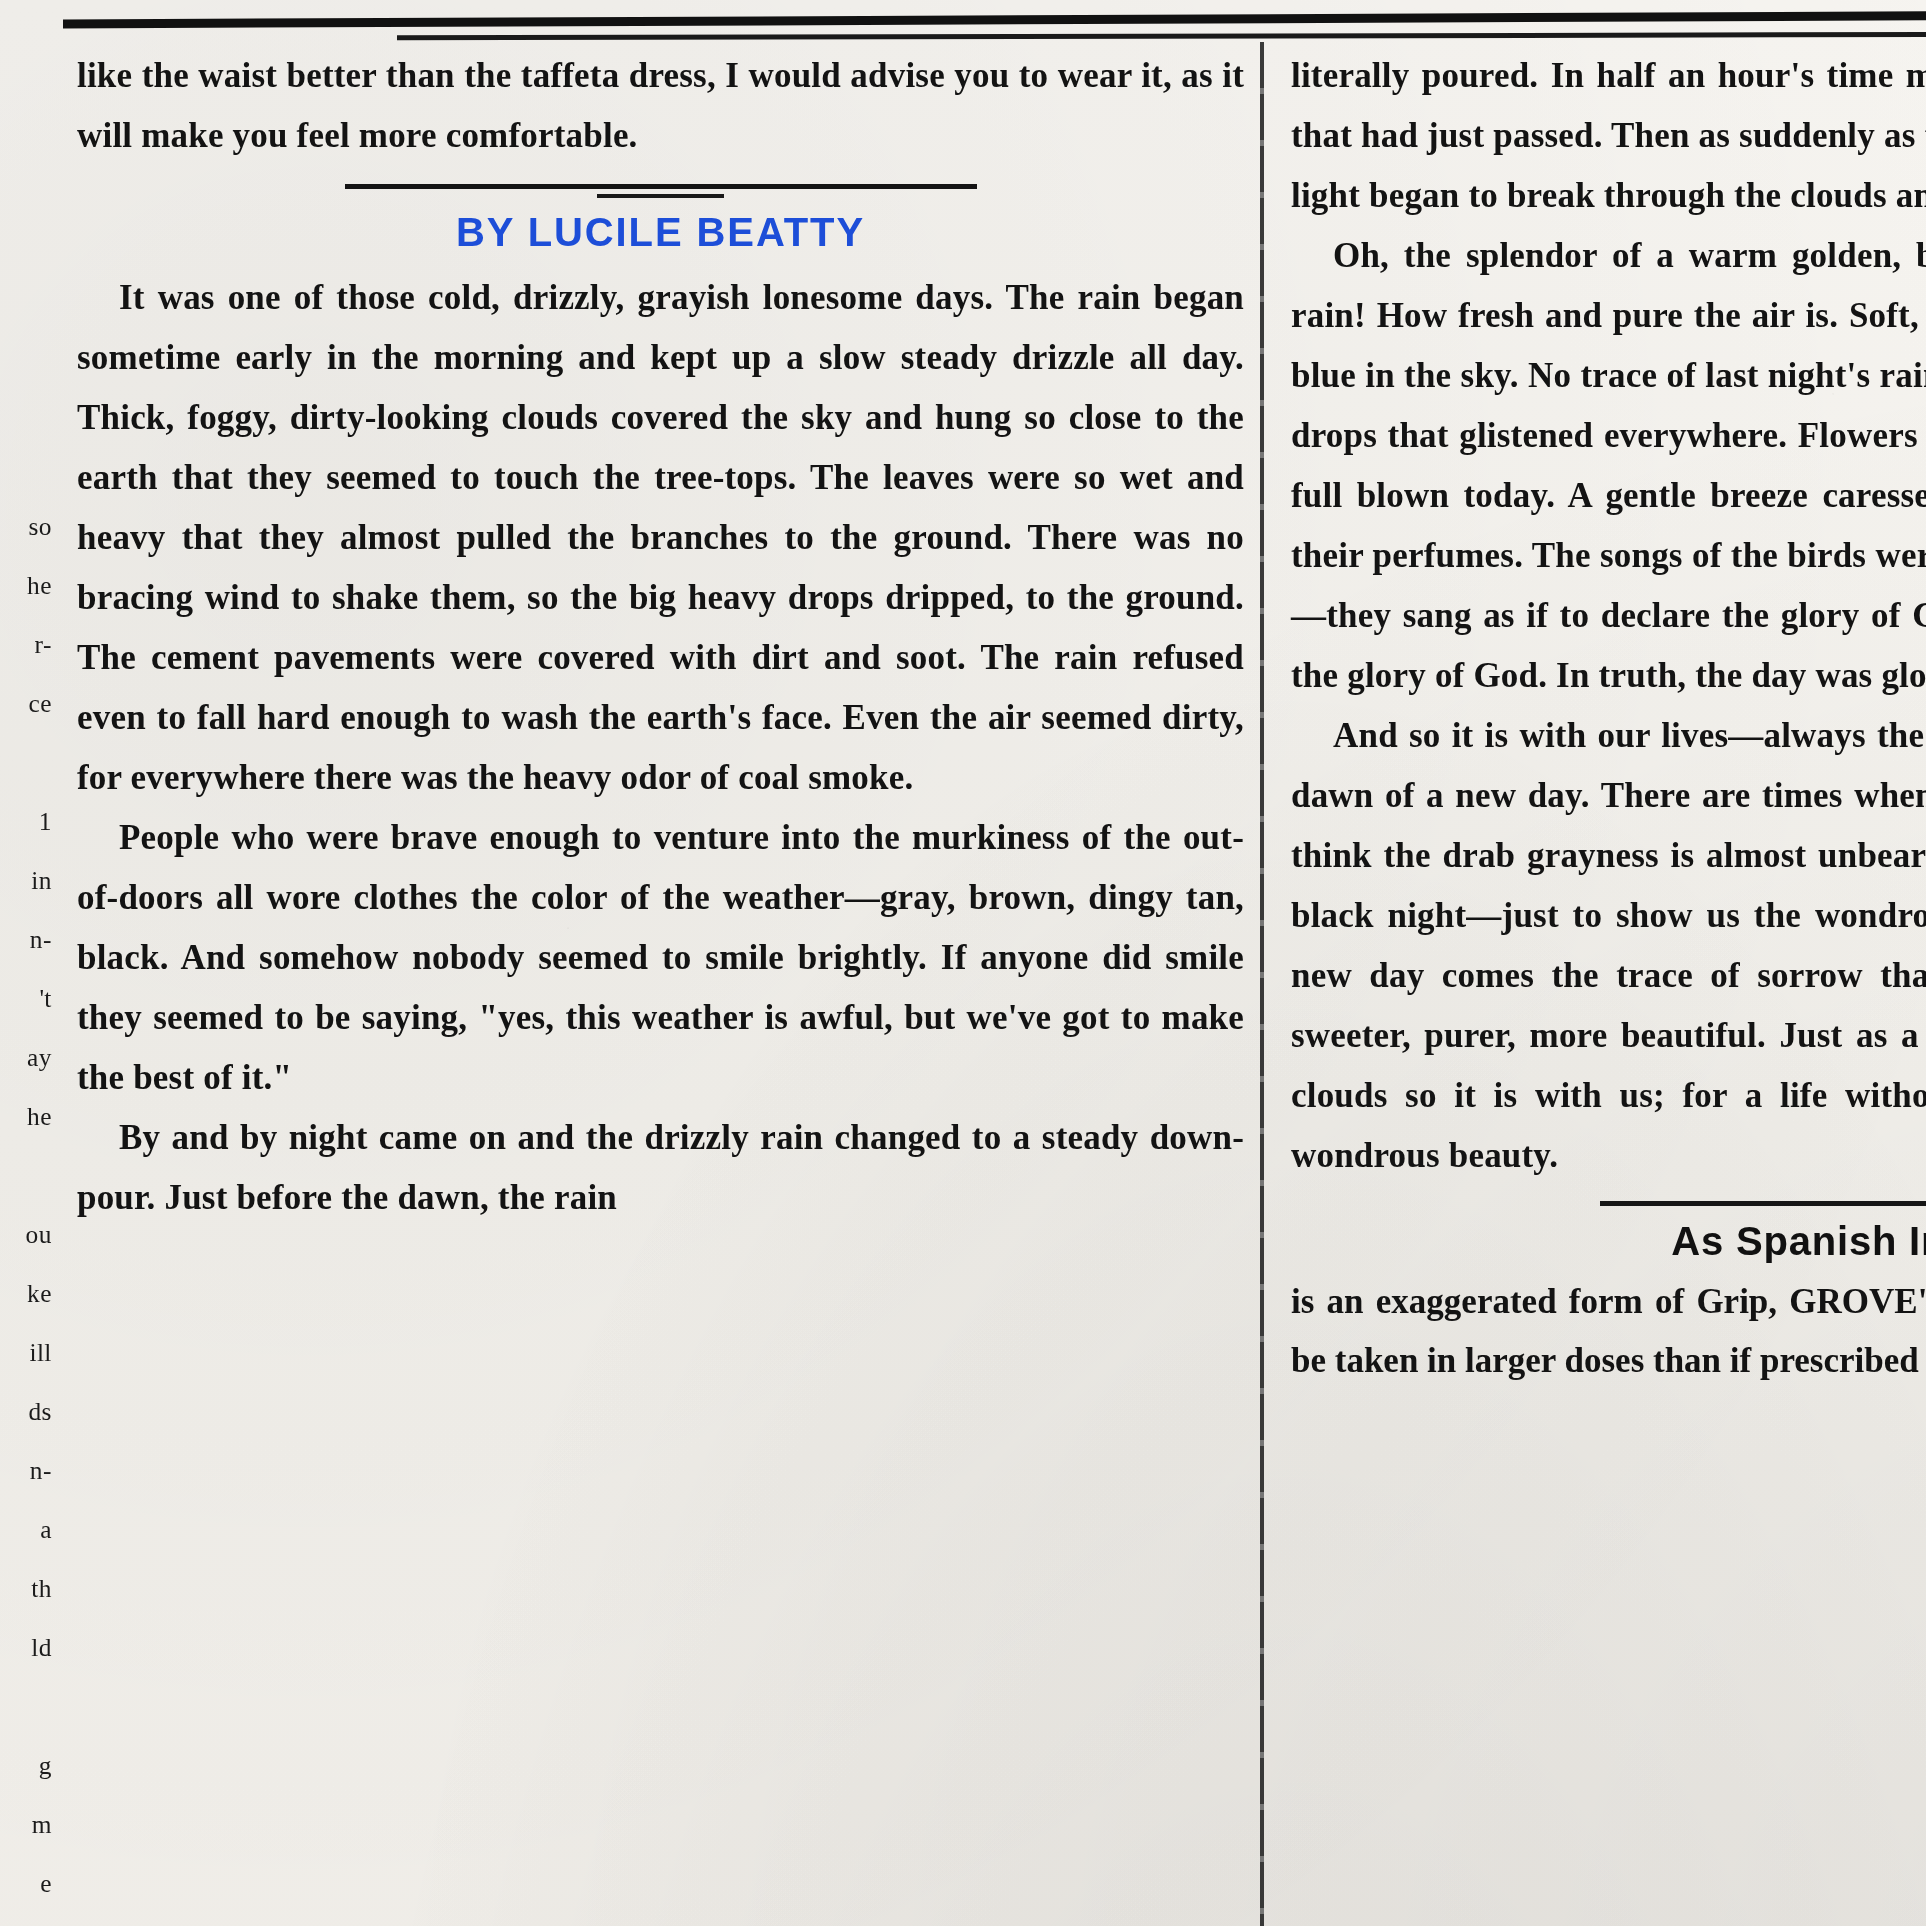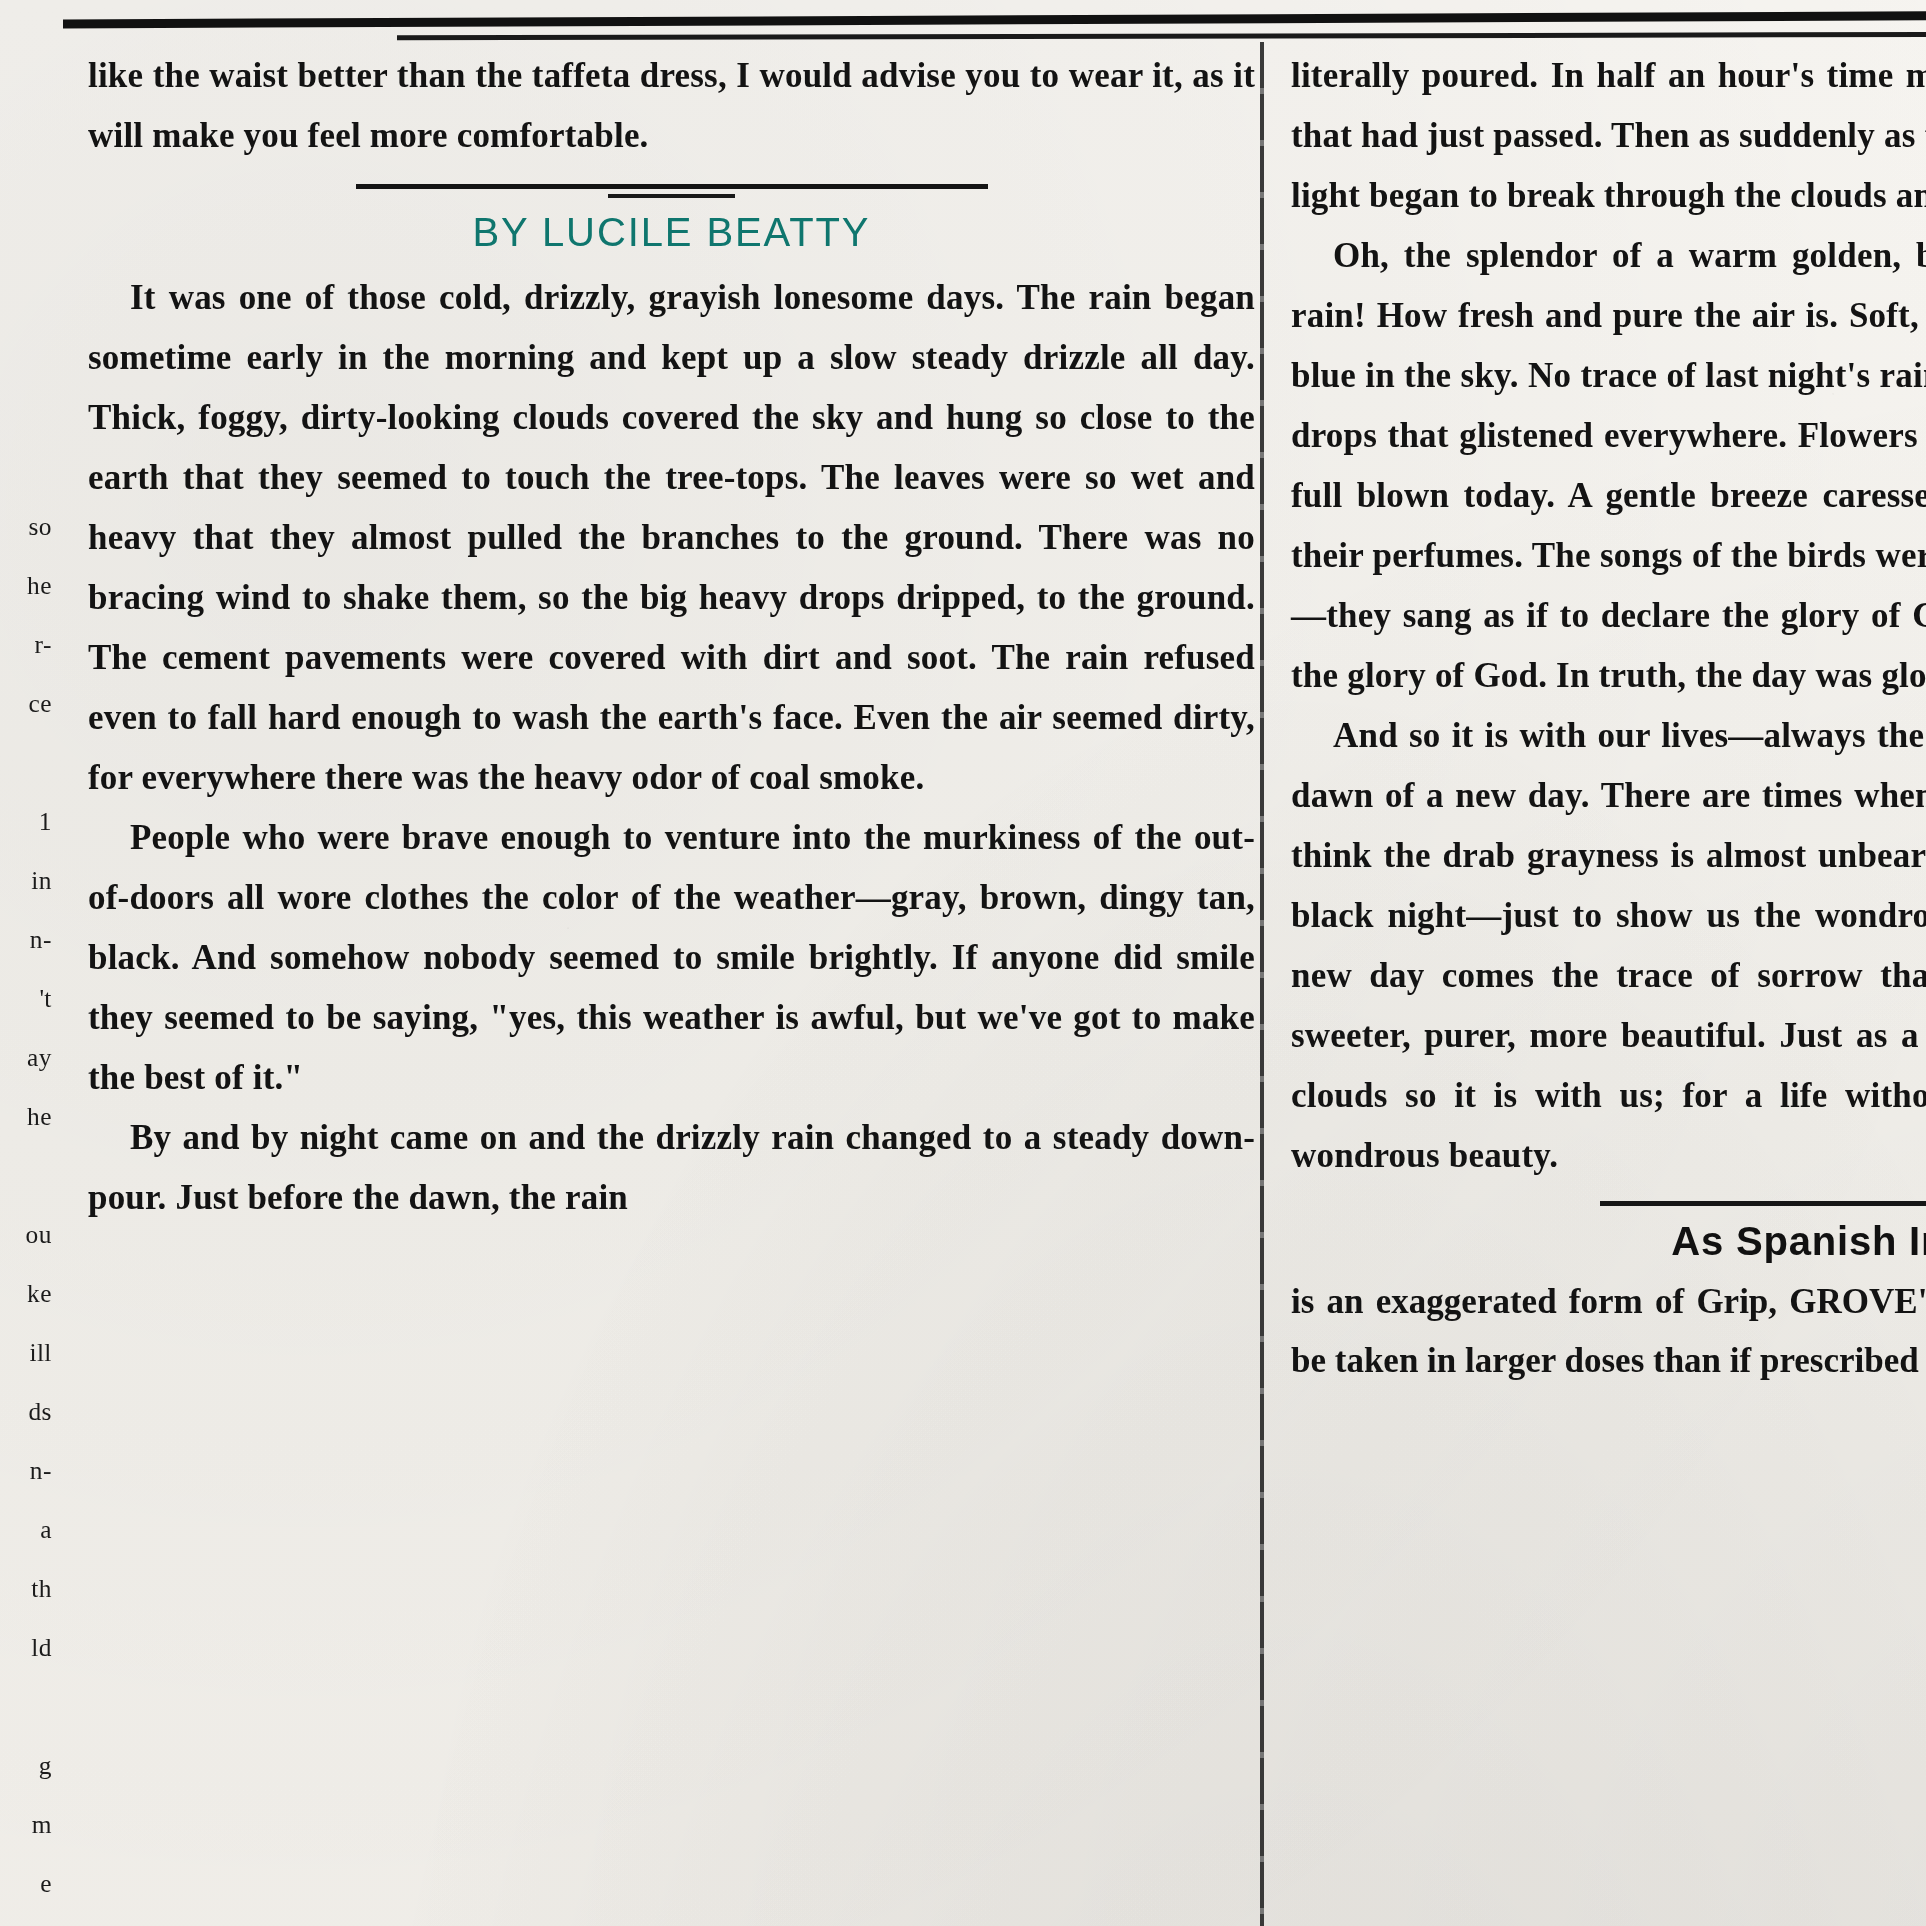--- a/index.html
+++ b/index.html
@@ -85,21 +85,21 @@
     opacity: 0.92;
   }
 
   
   .col {
     position: absolute;
     top: 46px;
     font-family: "Liberation Serif", serif;
     color: #141414;
   }
-  .col-left  { left: 88px;  width: 1167px; }
+  .col-left  { left: 77px;  width: 1167px; }
   .col-right { left: 1291px; width: 1179px; }
 
   .body-text {
     font-size: 35px;
     line-height: 60px;
     letter-spacing: 0.2px;
     text-align: justify;
     text-justify: inter-word;
     color: #131313;
     font-weight: 600;
@@ -130,26 +130,26 @@
     white-space: nowrap;
   }
   .rule-tiny {
     height: 4.2px;
     background: #191919;
     width: 127px;
     margin: 5.4px auto 11.6px auto;
   }
   .byline {
     font-family: "Liberation Sans", sans-serif;
-    font-weight: 400;
+    font-weight: 700;
     font-size: 40px;
     line-height: 45px;
     letter-spacing: 1.9px;
     text-align: center;
-    color: #0f766e;
+    color: #1d4ed8;
     margin-bottom: 13px;
   }
 
   
   .rule-mid {
     height: 4.6px;
     background: #161616;
     width: 562px;
     margin: 15.4px auto 13px auto;
   }

